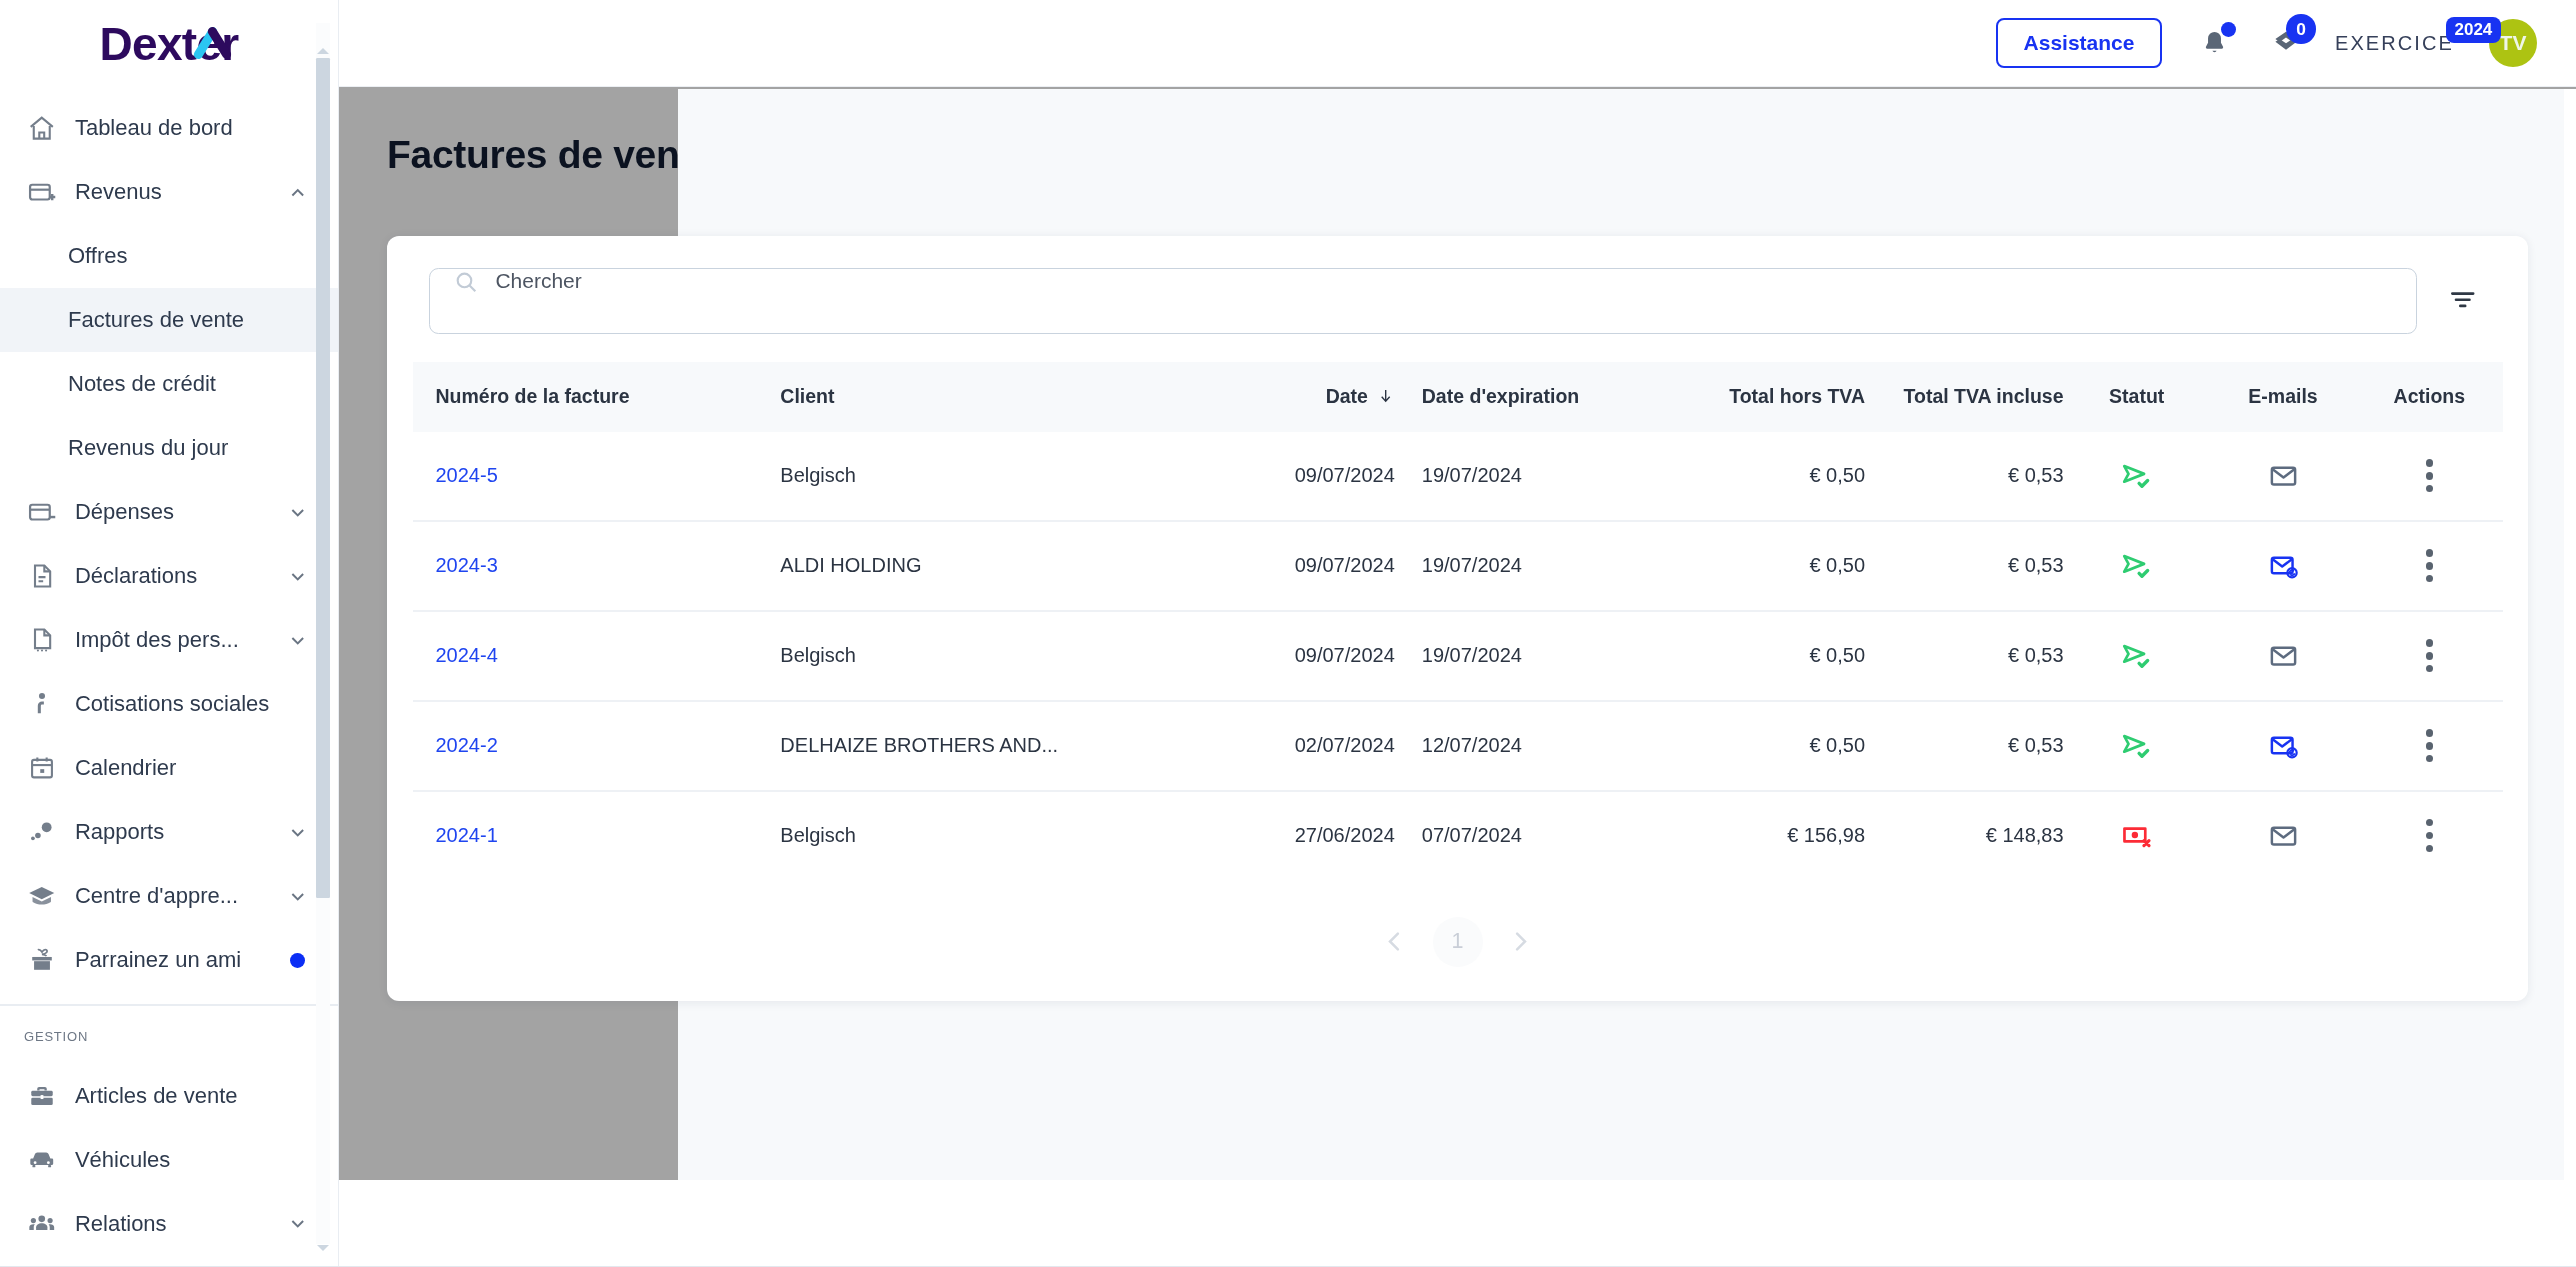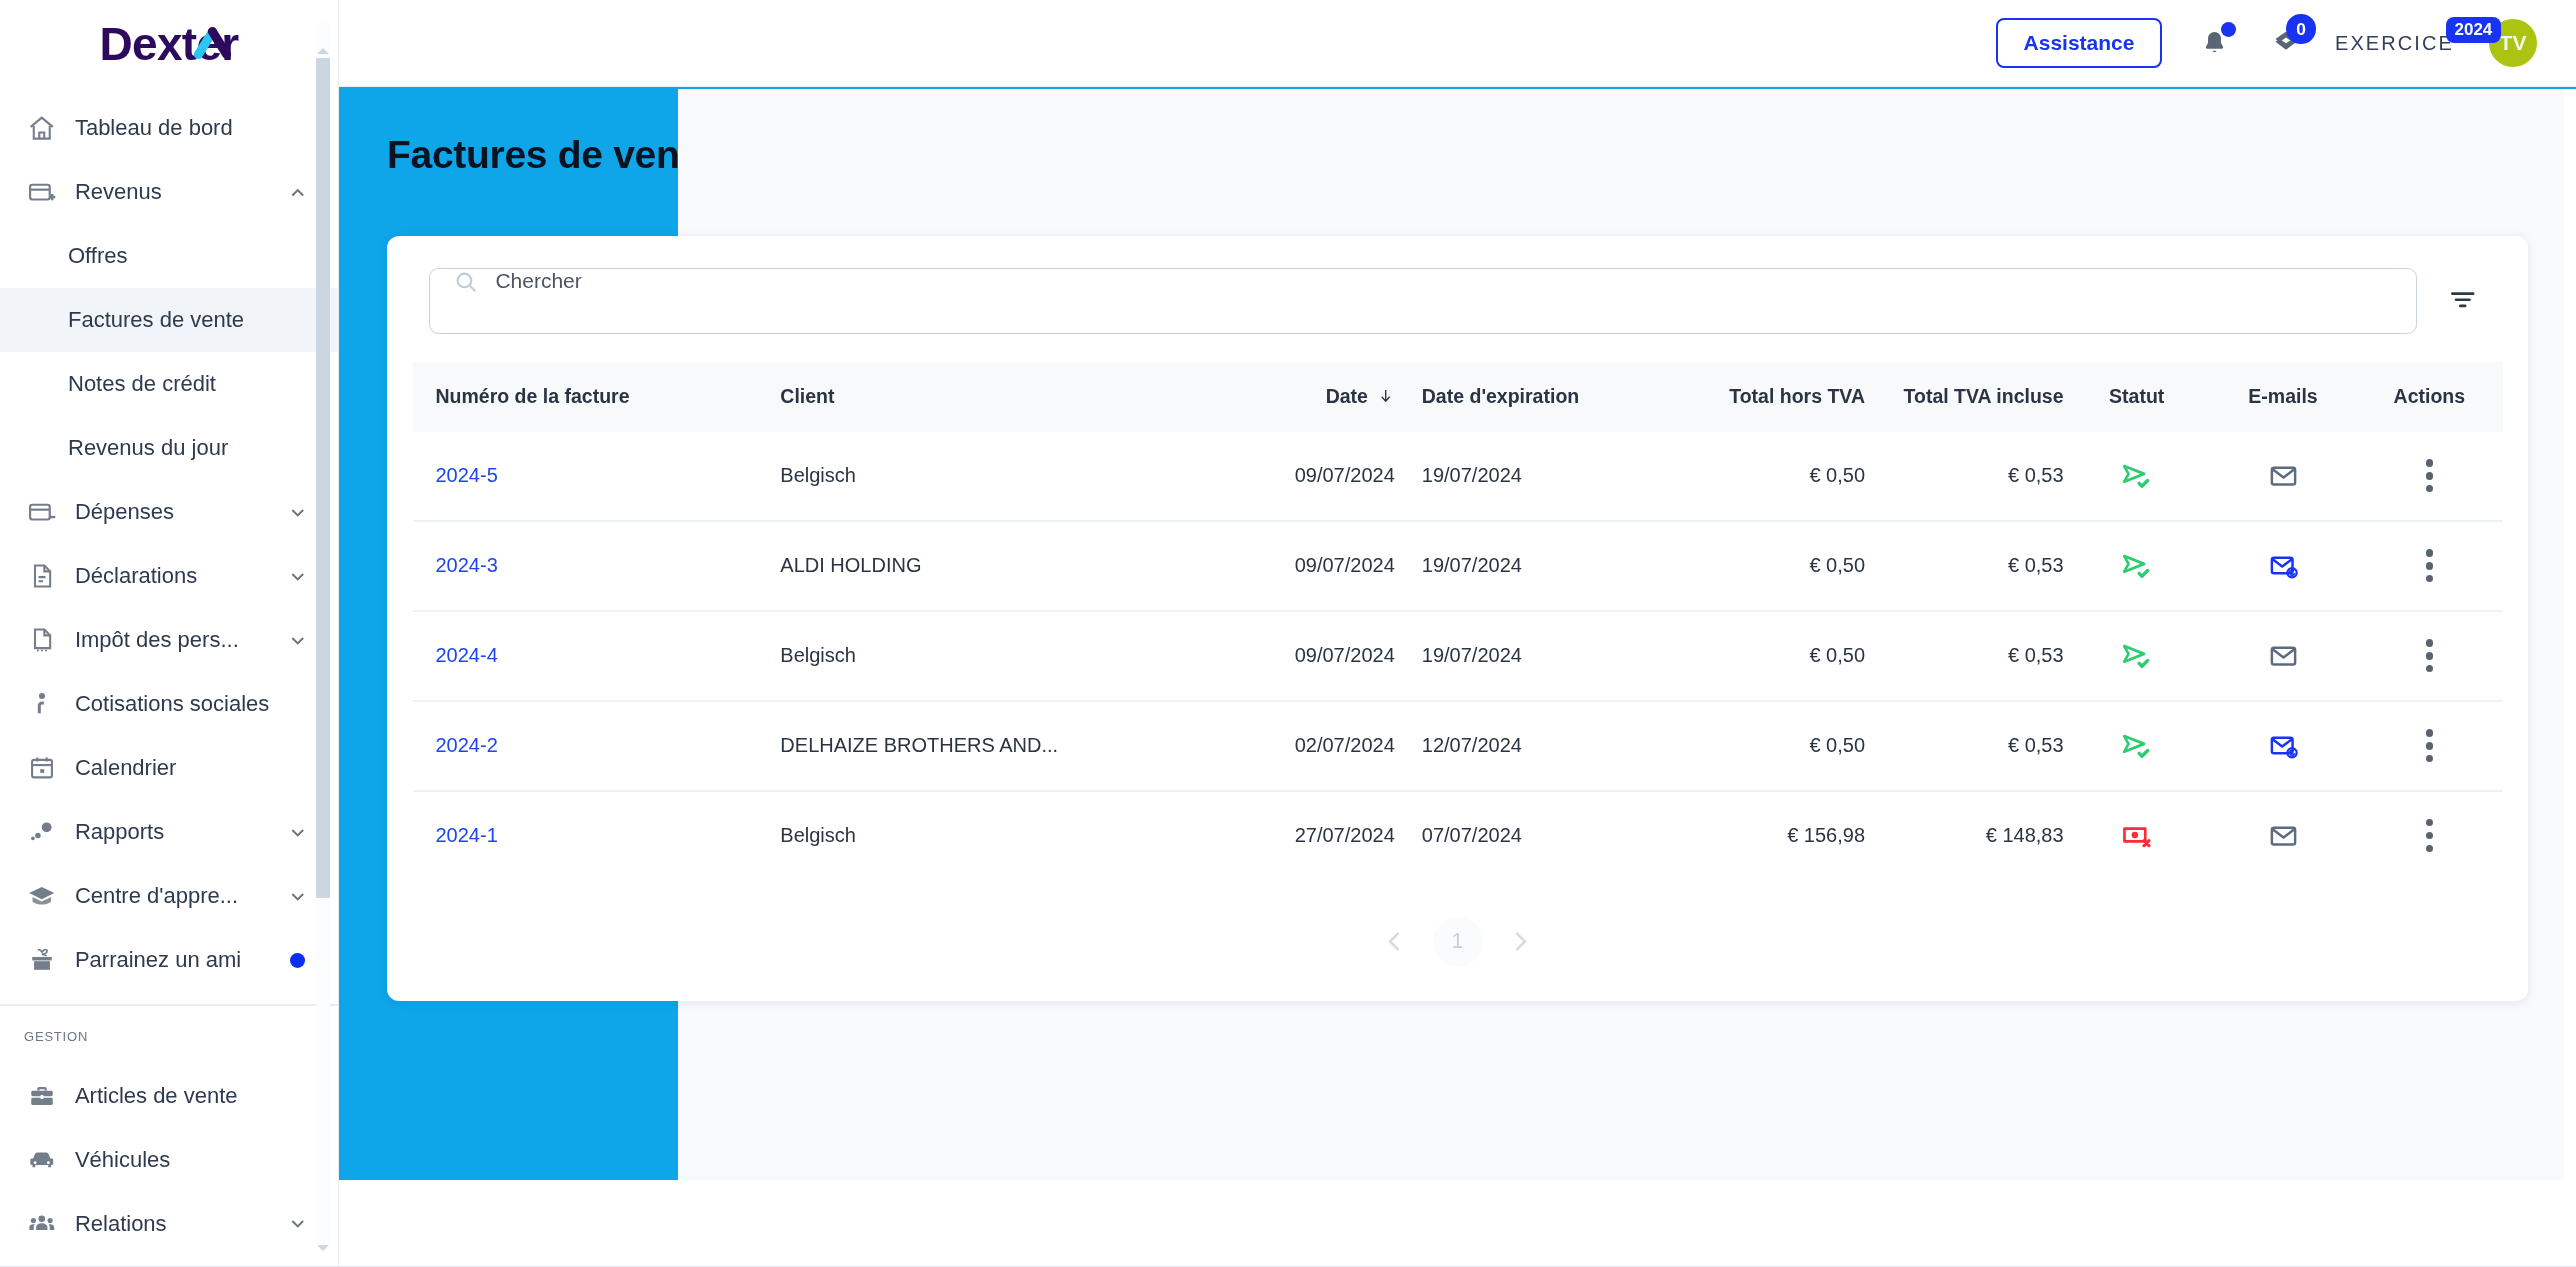--- a/index.html
+++ b/index.html
@@ -75,21 +75,21 @@
   .sb-track { position: absolute; left: 2.7px; top: 23px; width: 13.4px; height: 1221px; background: #fbfcfd; }
   .sb-thumb {
     position: absolute; left: 2.7px; top: 58px; width: 13.4px; height: 840px;
     background: #ccd6e0; border-radius: 1.3px;
   }
   .sb-arrow { position: absolute; left: 3.4px; width: 0; height: 0; }
   .sb-arrow.up { top: 48px; border-left: 6px solid transparent; border-right: 6px solid transparent; border-bottom: 6.7px solid #ccd6e0; }
   .sb-arrow.down { bottom: 17.4px; border-left: 6px solid transparent; border-right: 6px solid transparent; border-top: 6.7px solid #ccd6e0; }
 
   
-  .main { flex: 1 1 auto; height: 1180px; position: relative; background: #0ea5e9; overflow: hidden; }
+  .main { flex: 1 1 auto; height: 1180px; position: relative; background: #a3a3a3; overflow: hidden; }
 
   .topbar {
     height: 87px; display: flex; align-items: center; justify-content: flex-end;
     padding-right: 39px; gap: 0; border-bottom: 1.3px solid #eceff3;
     background: #fff;
   }
   .assistance-btn {
     border: 2px solid #1833f2; border-radius: 8px;
     color: #1833f2; font-size: 21px; font-weight: 600;
     padding: 10.7px 25.5px; background: #fff; cursor: pointer;
@@ -680,21 +680,21 @@
                     <i></i>
                     <i></i>
                   </span>
                 </div>
             </td>
           </tr>
 
           <tr>
             <td class="left"><span class="inv-link">2024-1</span></td>
             <td class="left">Belgisch</td>
-            <td class="right">27/07/2024</td>
+            <td class="right">27/06/2024</td>
             <td class="left" style="padding-left:27px">07/07/2024</td>
             <td class="right">€ 156,98</td>
             <td class="right">€ 148,83</td>
             <td class="center">
               <div class="icon-cell">
                 <svg width="32" height="32" viewBox="0 0 24 24" fill="none" stroke="#fc2b36" stroke-width="2" stroke-linejoin="round">
                   <path d="M2.6 7.2h15.6v9.6H2.6z"></path>
                     <circle cx="10.4" cy="12" r="2.4" fill="#fc2b36" stroke="none"></circle>
                   <path d="M17.2 16.2l3.8 3.8M21 16.2l-3.8 3.8" stroke-width="2.4" stroke-linecap="round"></path>
                 </svg>

